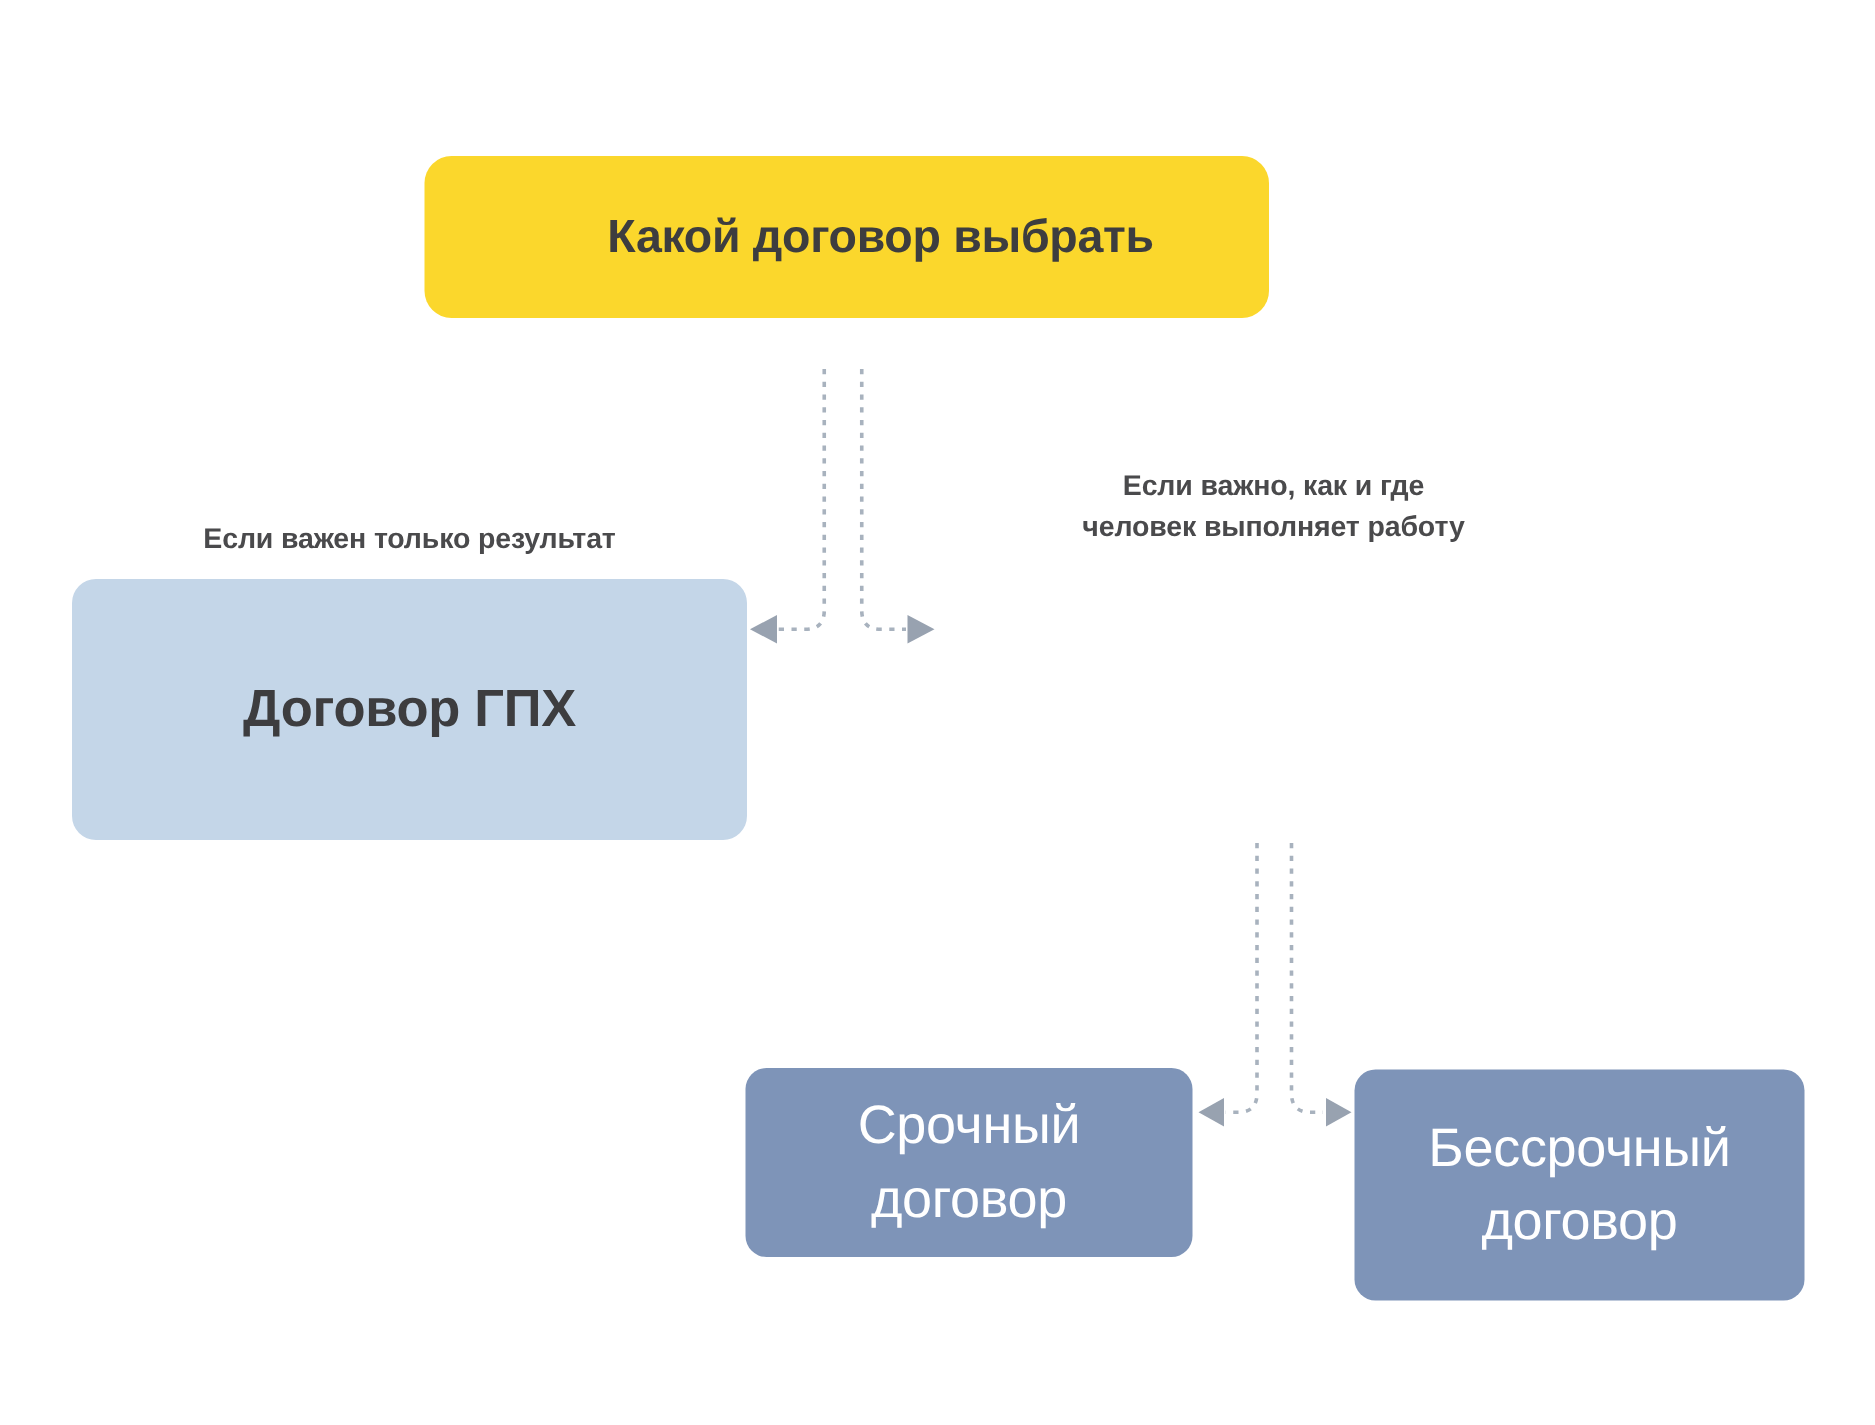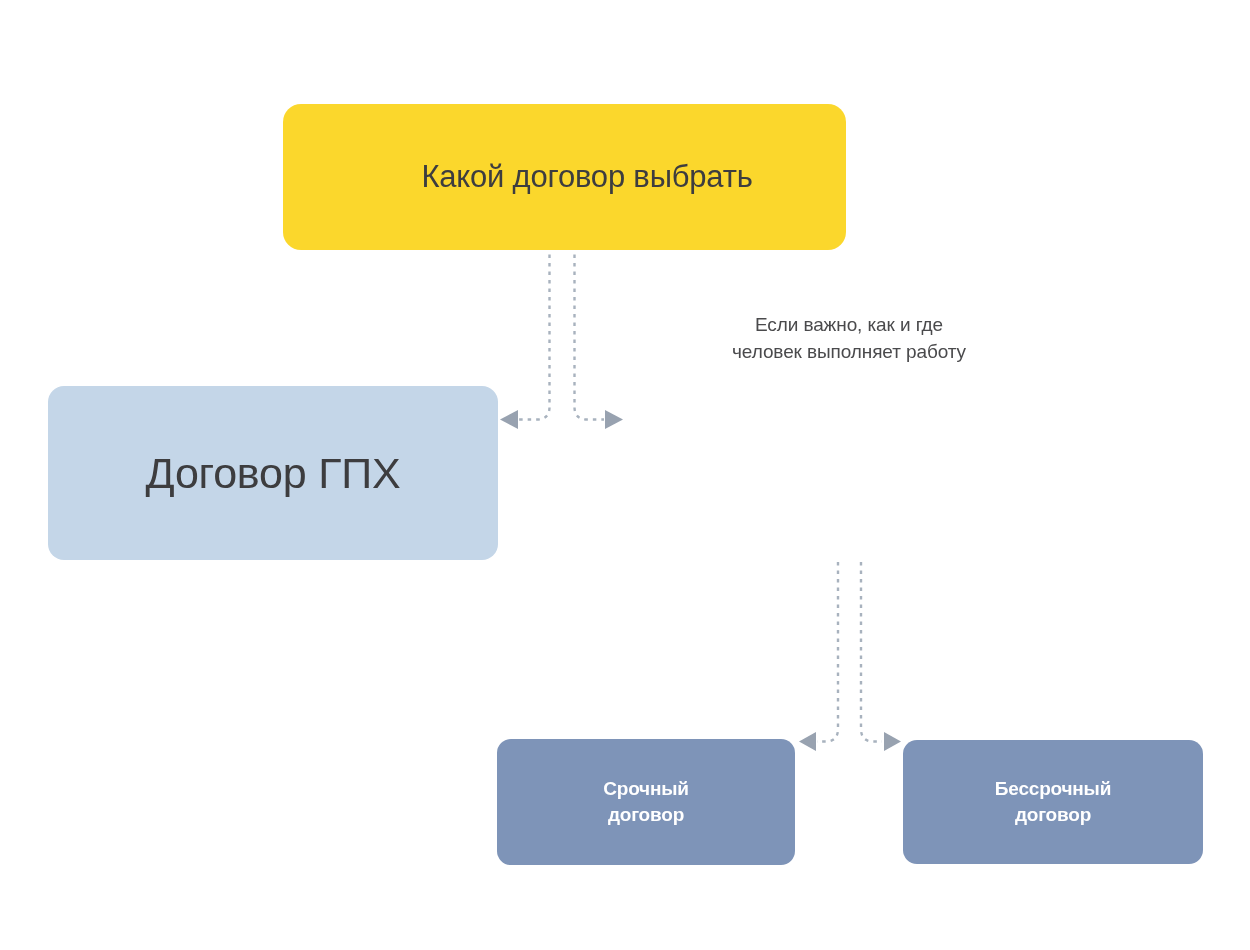--- a/index.html
+++ b/index.html
@@ -45,67 +45,66 @@
     position: absolute;
     display: flex;
     align-items: center;
     justify-content: center;
     text-align: center;
     color: var(--dark-text);
     white-space: pre-line;
   }
   .node-root {
     left: 283px; top: 104px;
-    width: 563px; height: 146px;
+    width: 563px; height: 108px;
     background: var(--root-fill);
     border-radius: 18px;
     font-size: 31px;
-    font-weight: 400;
+    font-weight: 700;
     letter-spacing: -0.2px;
     padding-left: 45px;
   }
   .node-branch {
     background: var(--branch-fill);
     border-radius: 16px;
-    font-size: 43px;
-    font-weight: 400;
+    font-size: 35px;
+    font-weight: 700;
     letter-spacing: -0.2px;
   }
   .node-gph {
     left: 48px; top: 386px;
     width: 450px; height: 174px;
   }
   .node-employment {
     left: 625px; top: 385px;
     width: 448px; height: 173px;
   }
   .node-leaf {
     background: var(--leaf-fill);
     border-radius: 14px;
     color: var(--leaf-text);
-    font-size: 19px;
-    font-weight: 700;
+    font-size: 36px;
+    font-weight: 400;
     line-height: 1.35;
     letter-spacing: -0.2px;
-    margin-top: 27px;
   }
   .node-fixed-term {
     left: 497px; top: 712px;
     width: 298px; height: 126px;
   }
   .node-open-ended {
     left: 903px; top: 713px;
-    width: 300px; height: 124px;
+    width: 300px; height: 154px;
   }
   .condition {
     position: absolute;
     text-align: center;
     color: var(--label-text);
     font-size: 19px;
-    font-weight: 400;
+    font-weight: 700;
     line-height: 27px;
     white-space: pre-line;
     letter-spacing: -0.1px;
   }
   .condition-gph        { left: 48px;  top: 346px; width: 450px; }
   .condition-employment { left: 625px; top: 311px; width: 448px; }
   .condition-fixed-term { left: 477px; top: 644px; width: 338px; }
   .condition-open-ended { left: 883px; top: 644px; width: 340px; }
 </style>
 </head>
@@ -125,20 +124,21 @@
       <path class="dash" d="M861,562 L861,729 Q861,741.5 873.5,741.5 L882,741.5"></path>
       <polygon class="arrow" points="799,741.5 816,732 816,751"></polygon>
       <polygon class="arrow" points="901,741.5 884,732 884,751"></polygon>
     </g>
   </svg>
 
   <div class="node node-root">
     <span>Какой договор выбрать</span>
   </div>
 
+  <div class="condition condition-gph">Если важен только результат</div>
   <div class="node node-branch node-gph">
     <span>Договор ГПХ</span>
   </div>
 
   <div class="condition condition-employment">Если важно, как и где
 человек выполняет работу</div>
 
   <div class="node node-leaf node-fixed-term">
     <span>Срочный
 договор</span>

